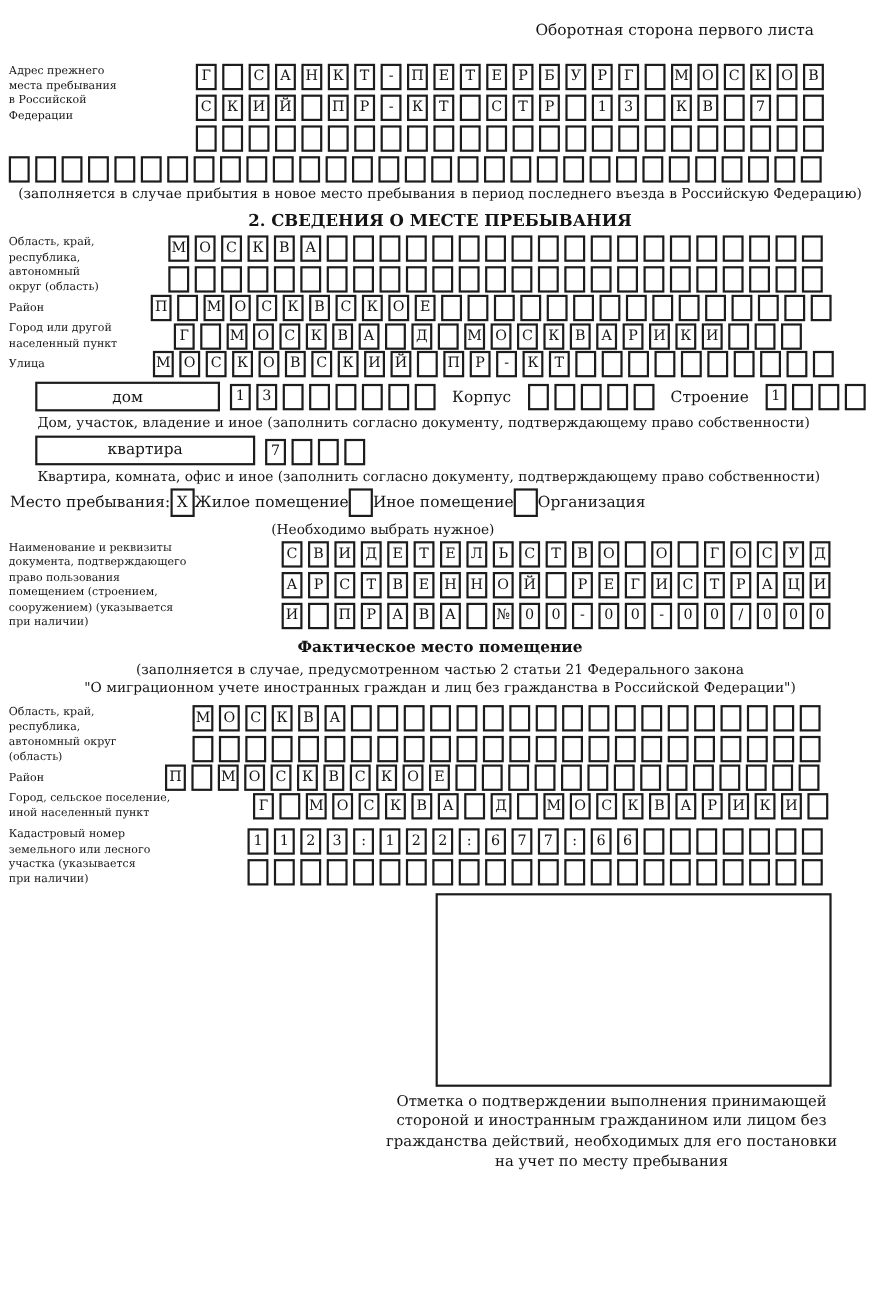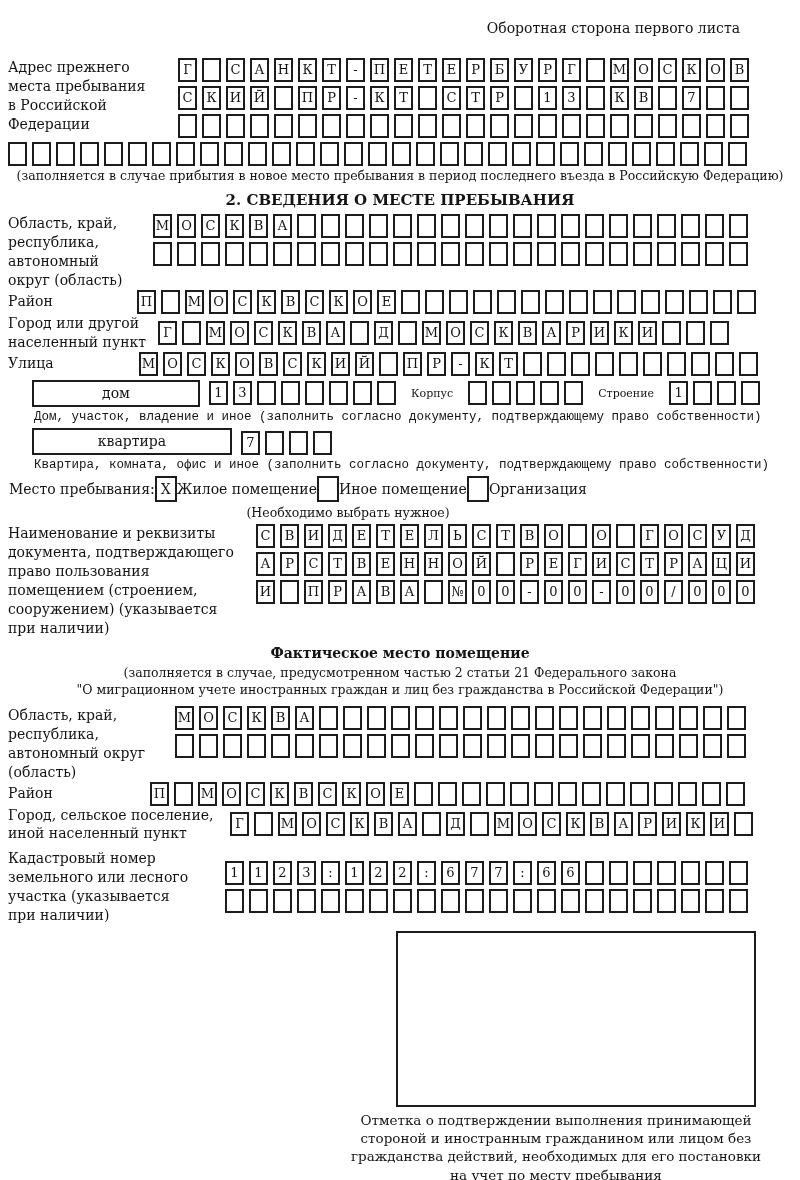--- a/index.html
+++ b/index.html
@@ -3,32 +3,32 @@
 <meta charset="utf-8">
 <style>
   html,body{margin:0;padding:0;background:#ffffff;}
   body{width:800px;height:1180px;font-family:"DejaVu Serif","Liberation Serif",serif;color:#141414;font-size:14px;overflow:hidden;}
   .page{position:relative;width:784px;height:1164px;padding:8px;}
 
   .header-note{margin-top:12px;text-align:right;padding-right:52px;font-size:14px;}
 
   .row{display:flex;align-items:flex-start;}
   .row.vcenter{align-items:center;}
-  .label{white-space:pre-line;line-height:1.35;font-size:14px;flex:none;}
+  .label{white-space:pre-line;line-height:1.35;font-size:10px;flex:none;}
   .grids{display:flex;flex-direction:column;gap:4px;flex:none;}
   .grid{display:flex;gap:5px;flex:none;}
   .cell{flex:none;box-sizing:border-box;width:19px;height:24px;border:2px solid #1c1c1c;text-align:center;font-size:13px;line-height:20px;font-family:"DejaVu Serif","Liberation Serif",serif;}
   .note{font-size:12.5px;line-height:1.3;}
   .note.center{text-align:center;}
-  .note.left{padding-left:26px;margin:2px 0 3px 0;font-family:Liberation Mono, monospace;}
+  .note.left{padding-left:26px;margin:2px 0 3px 0;}
   .section-title{text-align:center;font-weight:bold;font-size:15px;margin:7px 0 5px 0;}
   .sub-title{text-align:center;font-weight:bold;font-size:14px;margin:8px 0 4px 0;}
 
   .label-box{box-sizing:border-box;border:2px solid #1c1c1c;height:27px;display:flex;align-items:center;justify-content:center;font-size:14px;flex:none;}
-  .inline-label{font-size:11px;flex:none;padding:0 6px;}
+  .inline-label{font-size:14px;flex:none;padding:0 6px;}
   .checkbox{flex:none;box-sizing:border-box;width:22px;height:26px;border:2px solid #1c1c1c;text-align:center;font-size:14px;line-height:22px;}
 
   .w170{width:170px;} .w145{width:145px;} .w129{width:129px;} .w150{width:150px;}
   .w131{width:131px;} .w248{width:248px;} .w167{width:167px;} .w142{width:142px;}
   .w222{width:222px;} .w217{width:217px;}
 
   .mt22{margin-top:22px;} .mt4{margin-top:4px;} .mt6{margin-top:6px;} .mt8{margin-top:8px;}
   .mesto-row{margin-top:3px;padding-left:1px;}
   .mesto-note{text-align:center;width:560px;margin-left:60px;font-size:12.5px;margin-top:3px;}
 

